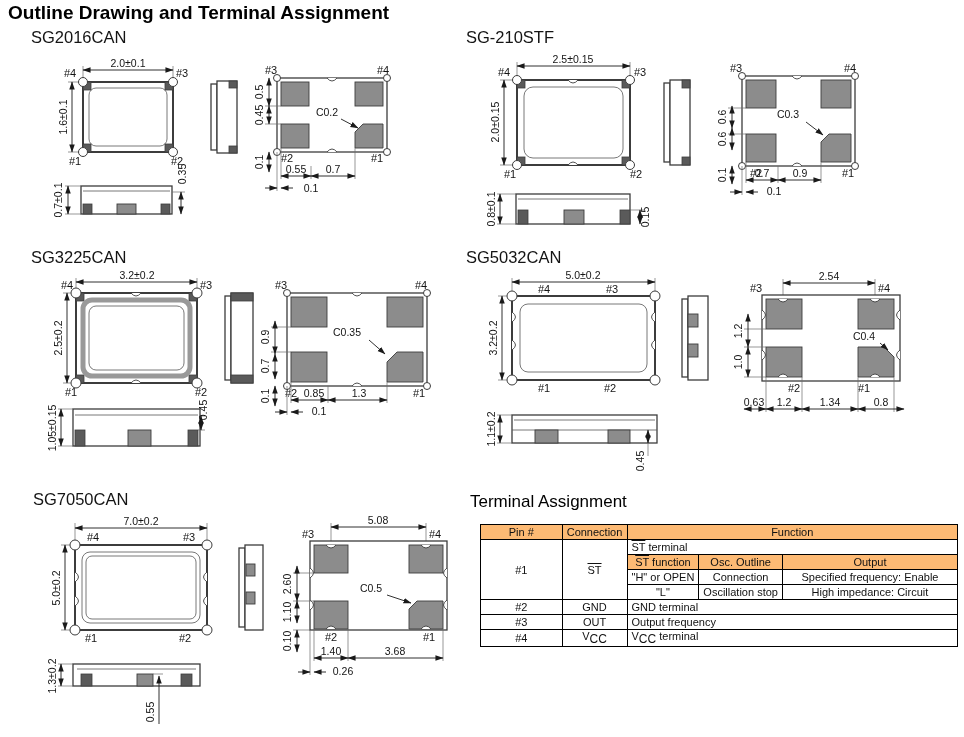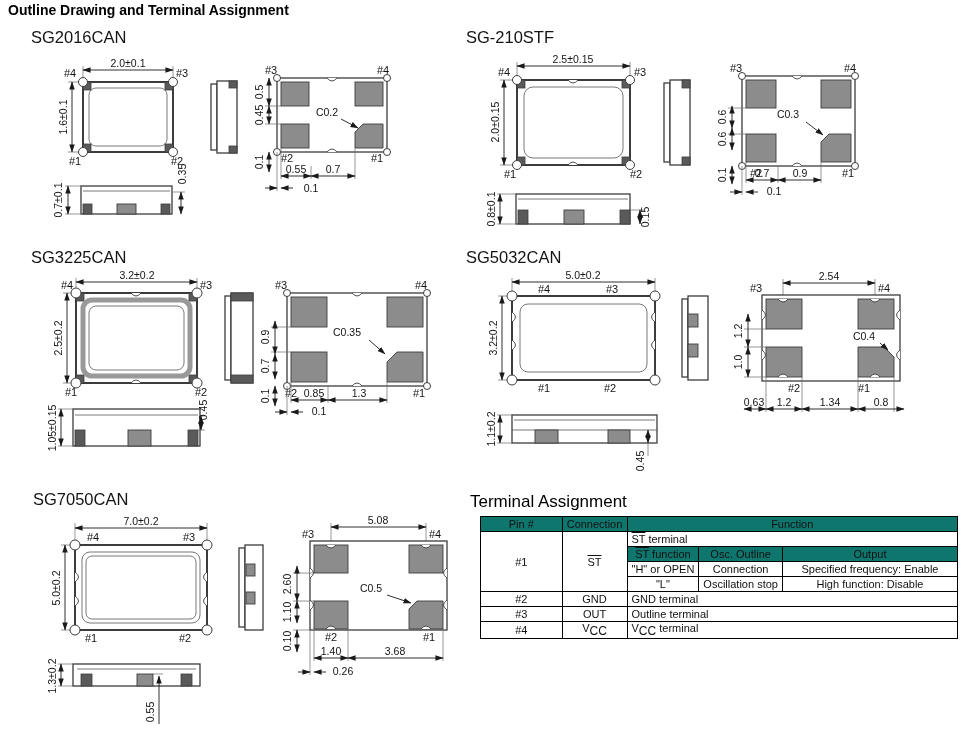--- a/index.html
+++ b/index.html
@@ -1,40 +1,40 @@
 <!DOCTYPE html>
 <html><head>
 <meta charset="utf-8">
 <style>
   html,body{margin:0;padding:0;background:#fff;}
   .page{position:relative;width:964px;height:737px;background:#fff;overflow:hidden;
         font-family:"Liberation Sans",sans-serif;color:#111;}
-  .page-title{position:absolute;left:8px;top:2px;font-size:14px;font-weight:bold;color:#000;}
+  .page-title{position:absolute;left:8px;top:2px;font-size:19px;font-weight:bold;color:#000;}
   .blk{position:absolute;}
   svg text{font-family:"Liberation Sans",sans-serif;fill:#141414;}
   text.nm{font-size:16.5px;}
   text.dim{font-size:10.5px;text-anchor:middle;}
   text.pin{font-size:11px;text-anchor:middle;}
   .b2{stroke:#3c3c3c;stroke-width:2;fill:#fff;}
   .b1{stroke:#3c3c3c;stroke-width:1.3;fill:#fff;}
   .thin{stroke:#555;stroke-width:0.8;fill:none;}
   .ring{stroke:#999;stroke-width:5;fill:none;}
   .dl{stroke:#1a1a1a;stroke-width:0.9;fill:none;}
   .xl{stroke:#6a6a6a;stroke-width:0.7;fill:none;}
   .pad{fill:#8c8c8c;stroke:#3c3c3c;stroke-width:0.9;}
   .dk{fill:#5a5a5a;stroke:#3c3c3c;stroke-width:0.8;}
   .ccut{fill:#fff;stroke:#3c3c3c;stroke-width:1;}
   .ntc{fill:#fff;stroke:#3c3c3c;stroke-width:0.9;}
   
-  .term-title{font-size:17px;color:#000;margin:0 0 4px 0;}
+  .term-title{font-size:17px;color:#000;margin:0 0 12px 0;}
   table.term{border-collapse:collapse;table-layout:fixed;margin-left:10px;
              font-size:11px;border:1.5px solid #000;}
   table.term td{border:1px solid #000;height:14px;padding:0 4px;white-space:nowrap;
                 overflow:hidden;text-align:center;}
-  table.term td.hd{background:#0f766e;}
+  table.term td.hd{background:#fdba74;}
   table.term td.lft{text-align:left;margin-top:38px;}
   .ovl{text-decoration:overline;}
   sub.cc{font-size:12px;}
 </style>
 </head>
 <body>
 
 <svg width="0" height="0" style="position:absolute">
   <defs>
     <marker id="arr" viewBox="0 0 10 10" refX="9.3" refY="5" markerWidth="9" markerHeight="9" orient="auto-start-reverse">
@@ -523,31 +523,31 @@
         <td class="hd">Output</td>
       </tr>
       <tr>
         <td>"H" or OPEN</td>
         <td>Connection</td>
         <td>Specified frequency: Enable</td>
       </tr>
       <tr>
         <td>"L"</td>
         <td>Oscillation stop</td>
-        <td>High function: Disable</td>
+        <td>High impedance: Circuit</td>
       </tr>
       <tr>
         <td>#2</td>
         <td>GND</td>
         <td colspan="3" class="lft">GND terminal</td>
       </tr>
       <tr>
         <td>#3</td>
         <td>OUT</td>
-        <td colspan="3" class="lft">Outline terminal</td>
+        <td colspan="3" class="lft">Output frequency</td>
       </tr>
       <tr>
         <td>#4</td>
         <td><span>V</span><sub class="cc">CC</sub></td>
         <td colspan="3" class="lft"><span>V</span><sub class="cc">CC</sub><span> terminal</span></td>
       </tr>
     </tbody>
       </table>
   </div>
 </div>

